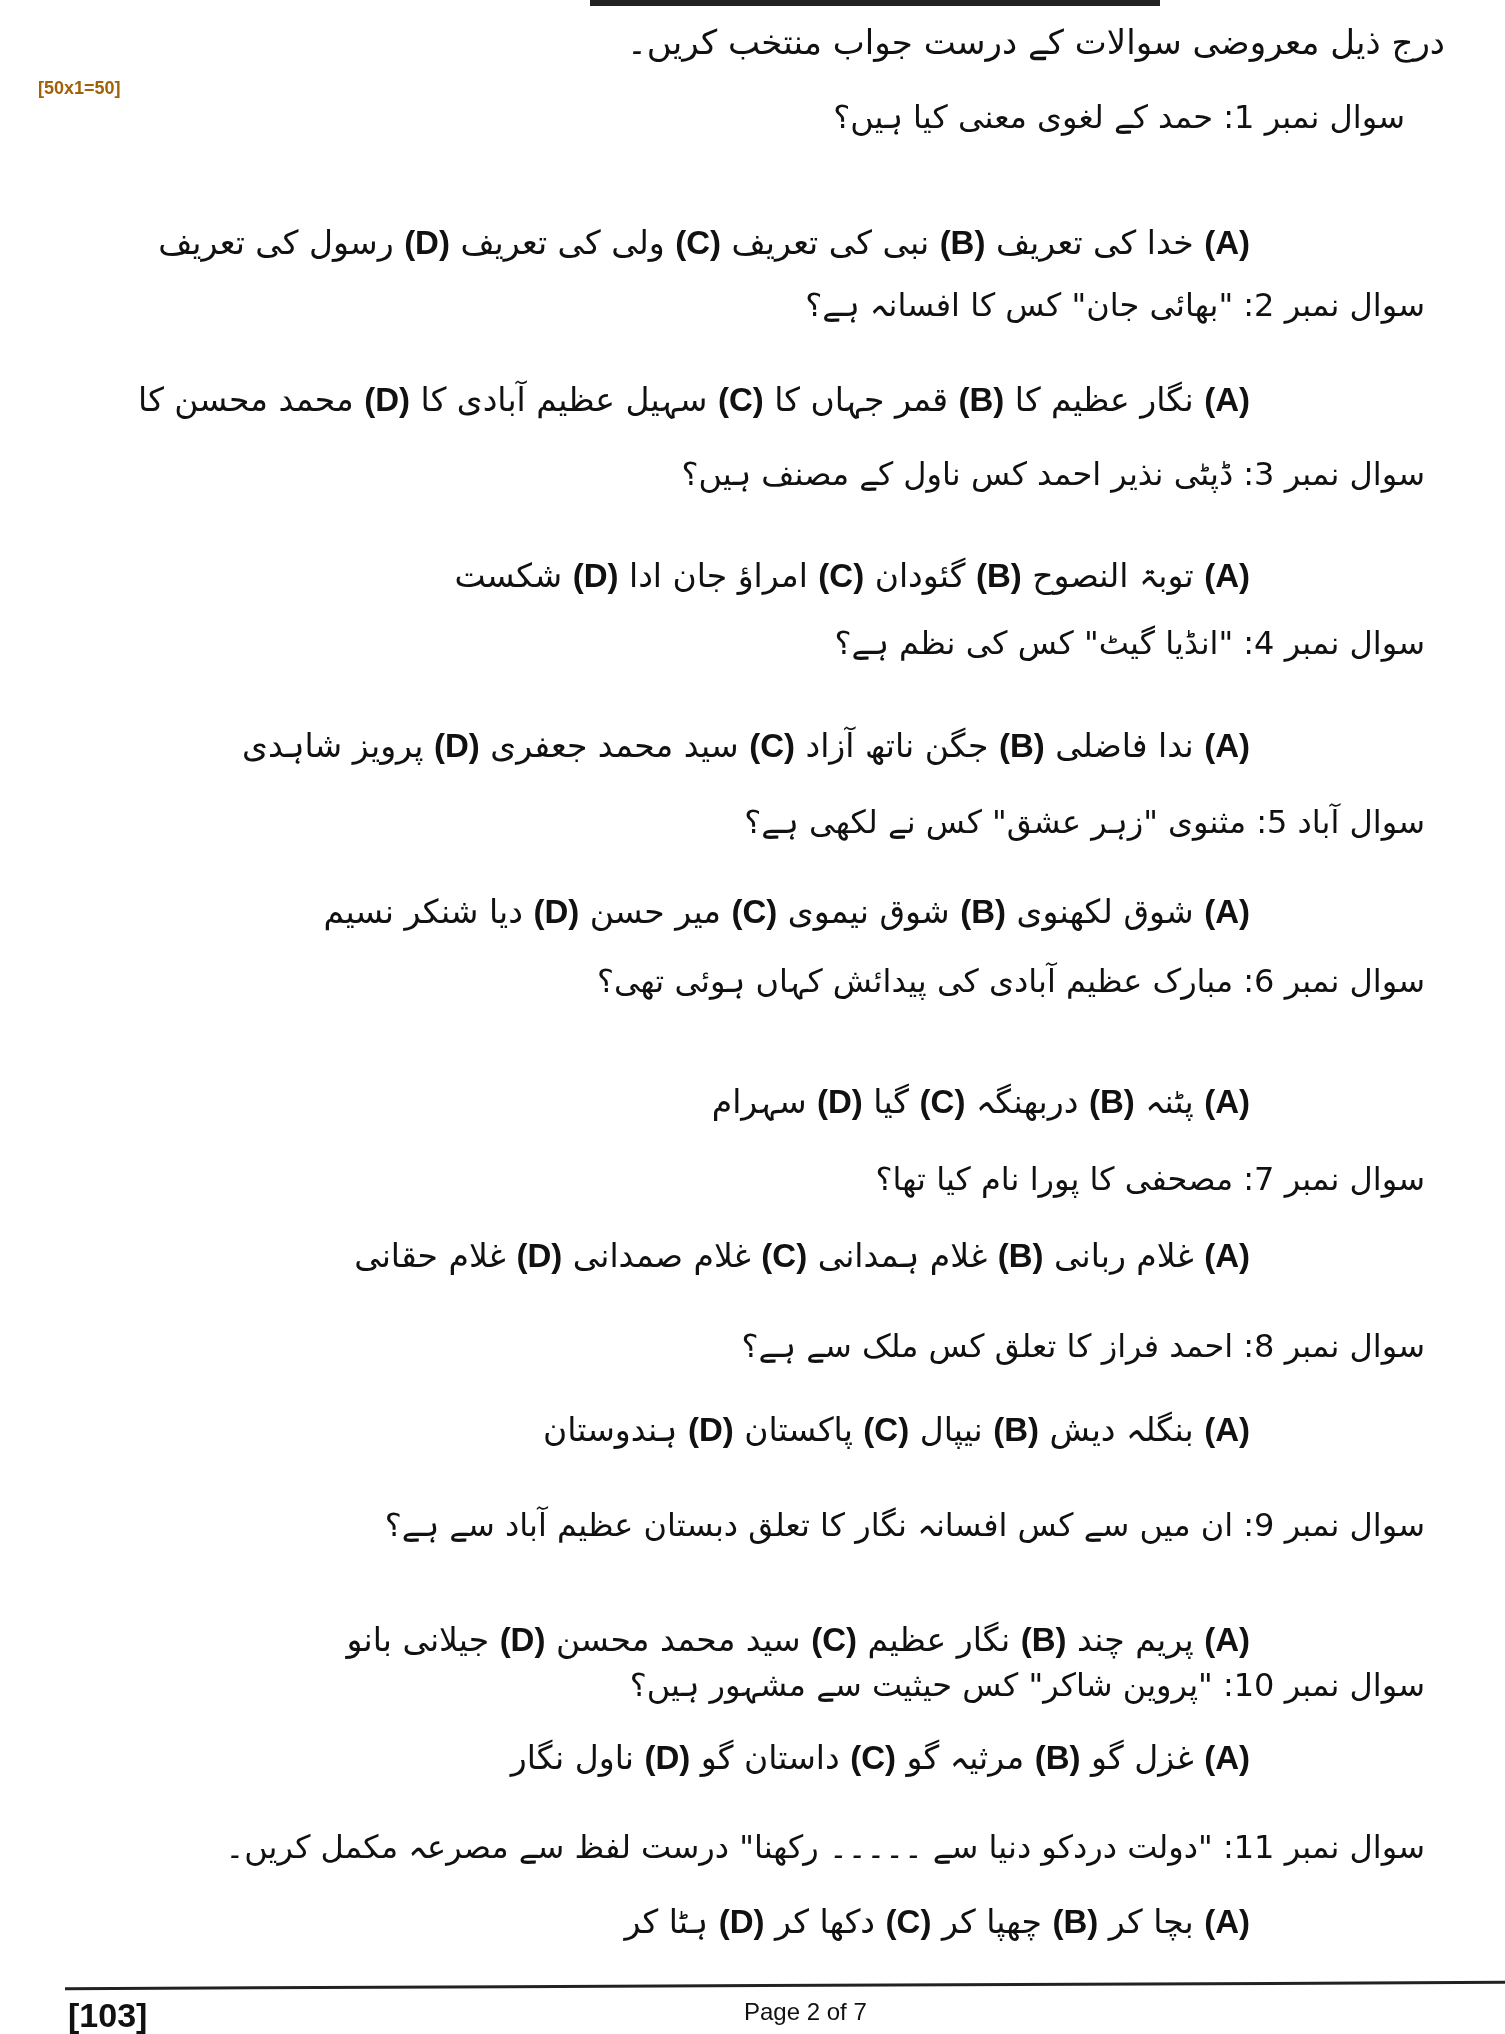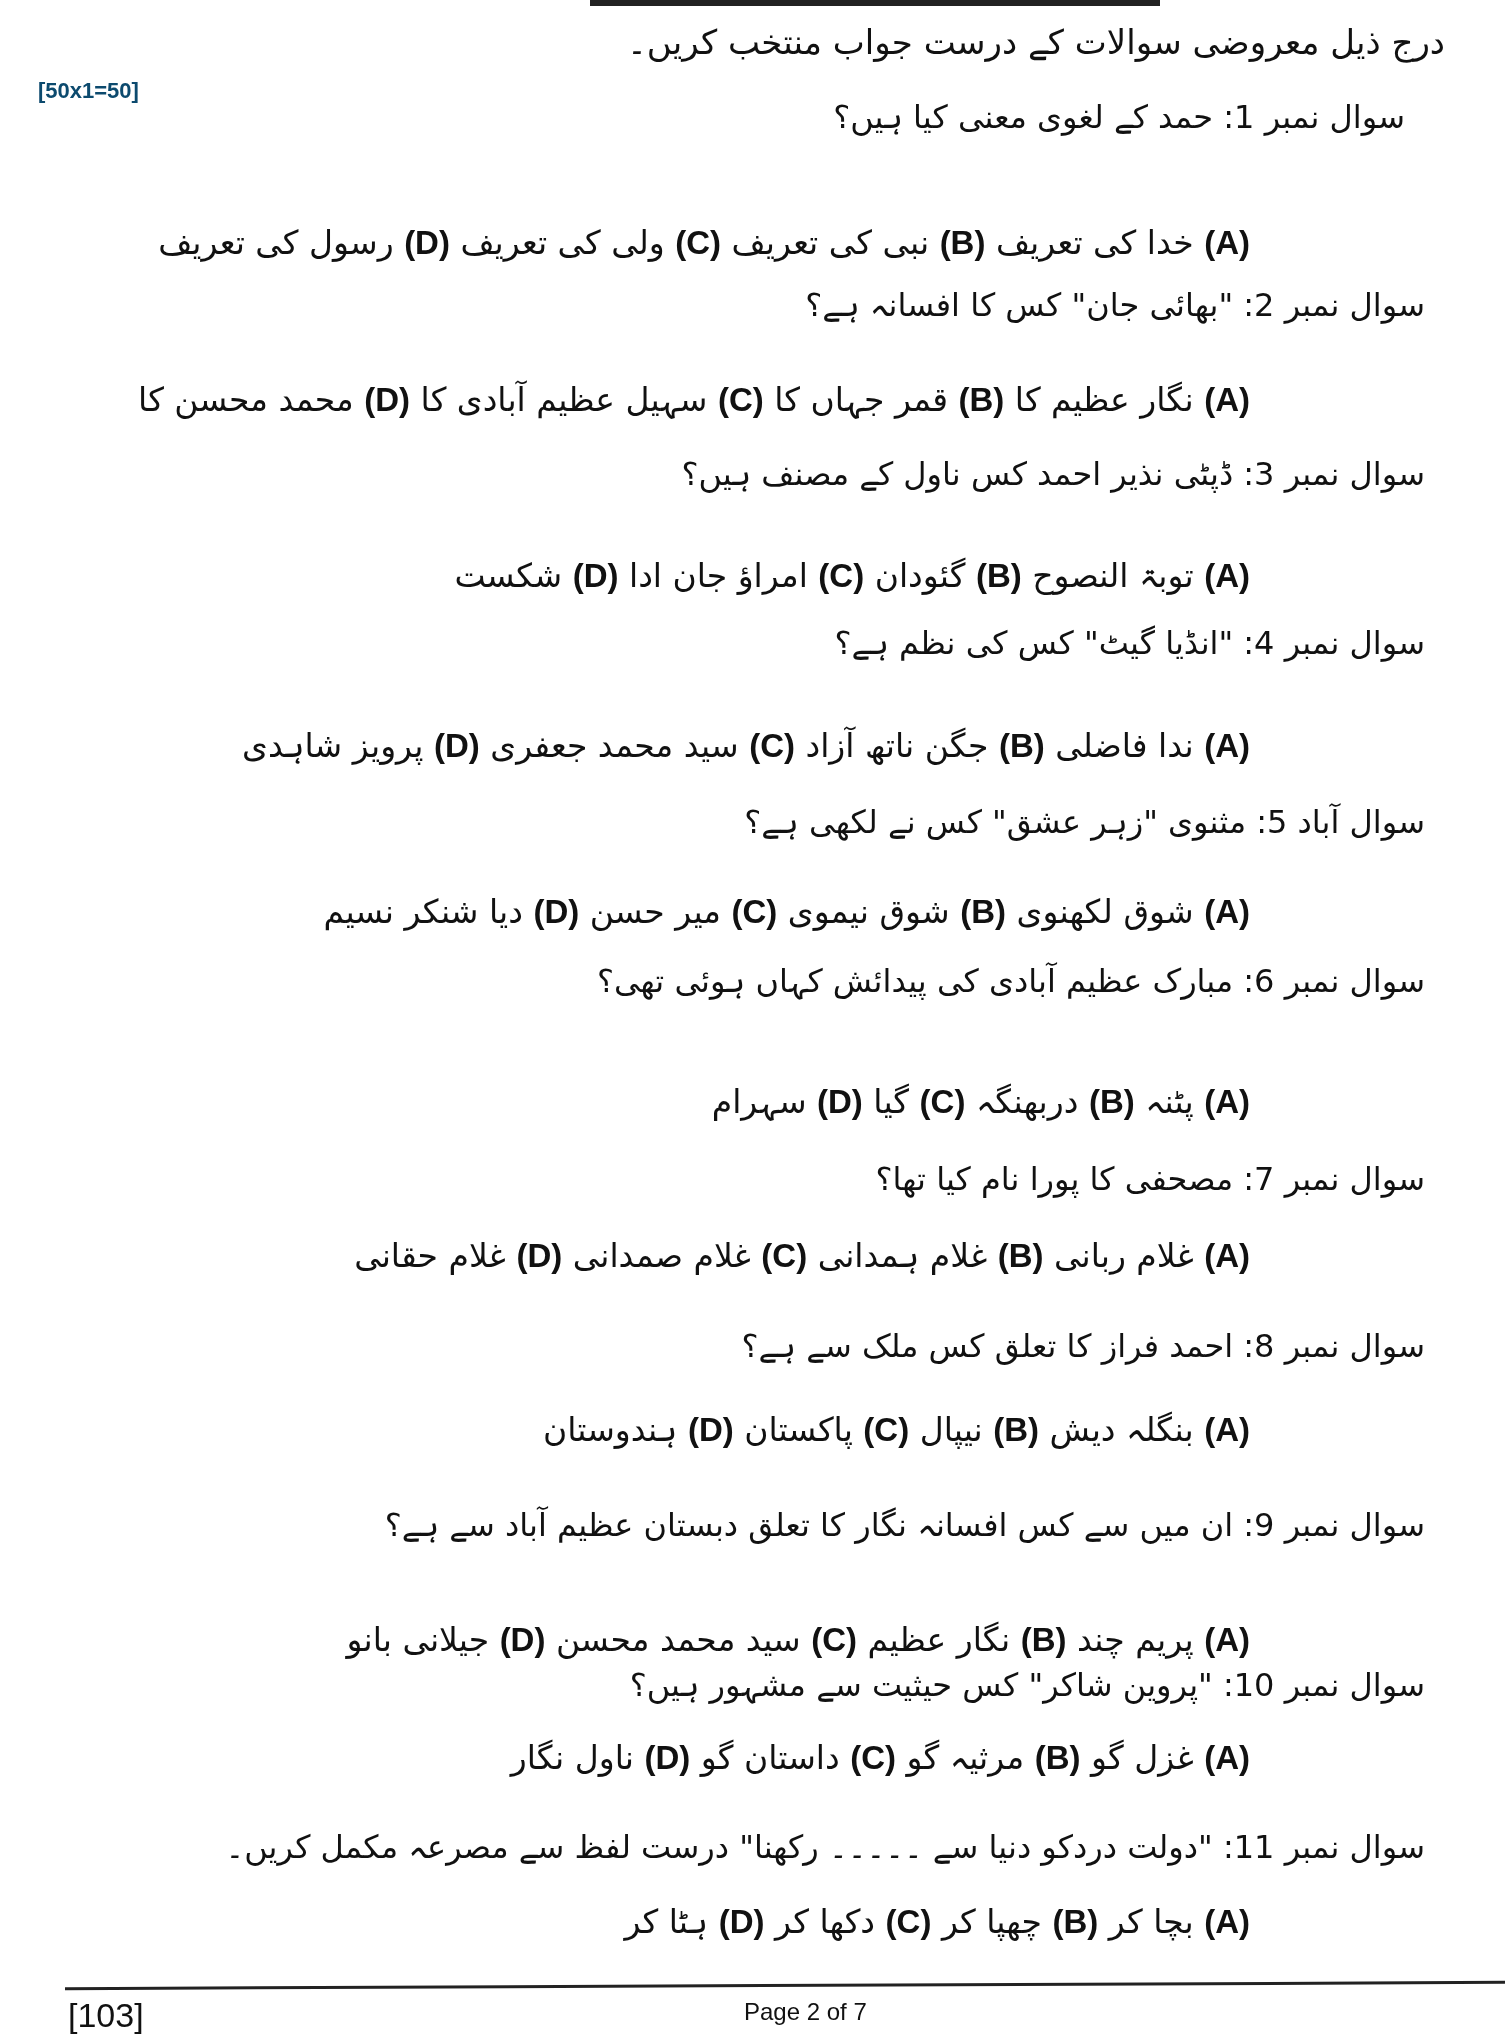--- a/index.html
+++ b/index.html
@@ -1,27 +1,27 @@
 <!DOCTYPE html>
 <html><head>
 <meta charset="utf-8">
 <style>
   html, body { margin:0; padding:0; background:#ffffff; }
   body { width:1505px; height:2034px; position:relative; overflow:hidden; color:#111;
          font-family:"DejaVu Sans", sans-serif; }
   .topbar { position:absolute; left:590px; top:0; width:570px; height:6px; background:#222; }
   .marks { position:absolute; left:38px; top:78px; font-family:"Liberation Sans", sans-serif;
-           font-weight:bold; font-size:22px; color:#0c4a6e; }
+           font-weight:bold; font-size:18px; color:#a16207; }
   .instr { position:absolute; right:60px; top:22px; direction:rtl; font-size:34px; }
   .line { position:absolute; right:70px; direction:rtl; white-space:nowrap; font-size:32px; }
   .q { font-size:32px; }
   .opt { font-size:33px; }
   .lbl { font-family:"Liberation Sans", sans-serif; font-weight:bold; direction:ltr; unicode-bidi:isolate; }
   .footer-rule { position:absolute; left:65px; right:0; top:1984px; height:3px; background:#222; transform:rotate(-0.25deg); }
-  .code { position:absolute; left:68px; top:1996px; font-family:"Liberation Sans", sans-serif; font-size:34px; }
+  .code { position:absolute; left:68px; top:1996px; font-family:"Liberation Sans", sans-serif; font-size:34px;font-weight:bold; }
   .page { position:absolute; left:744px; top:1998px; font-family:"Liberation Sans", sans-serif; font-size:24px; }
 </style>
 </head>
 <body>
 
 <div class="topbar"></div>
 <div class="marks">[50x1=50]</div>
 <div class="instr">درج ذیل معروضی سوالات کے درست جواب منتخب کریں۔</div>
 
 <div id="qs">

